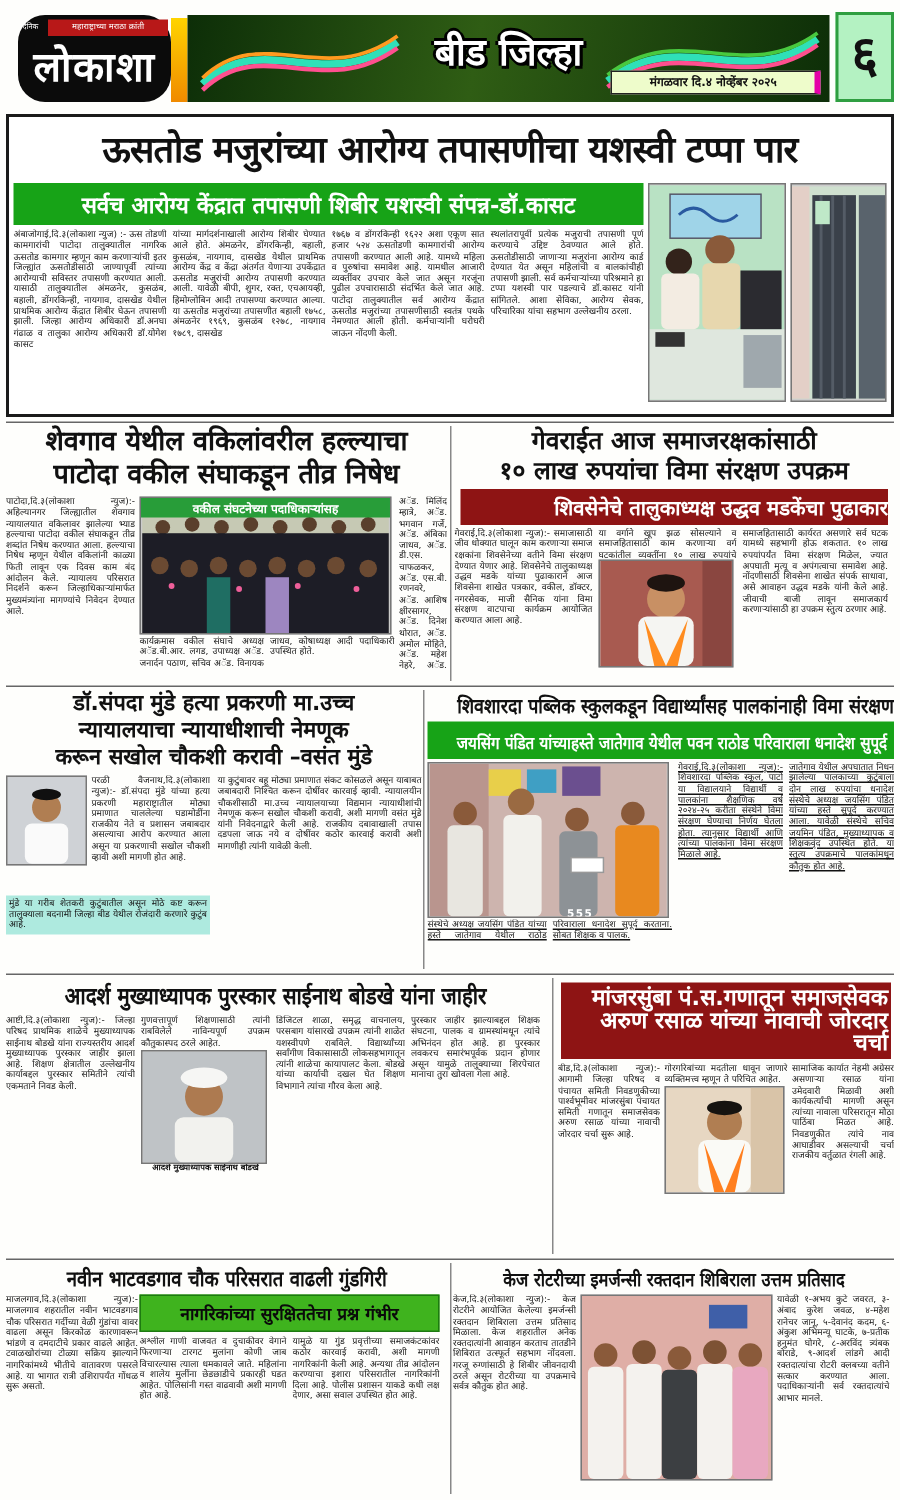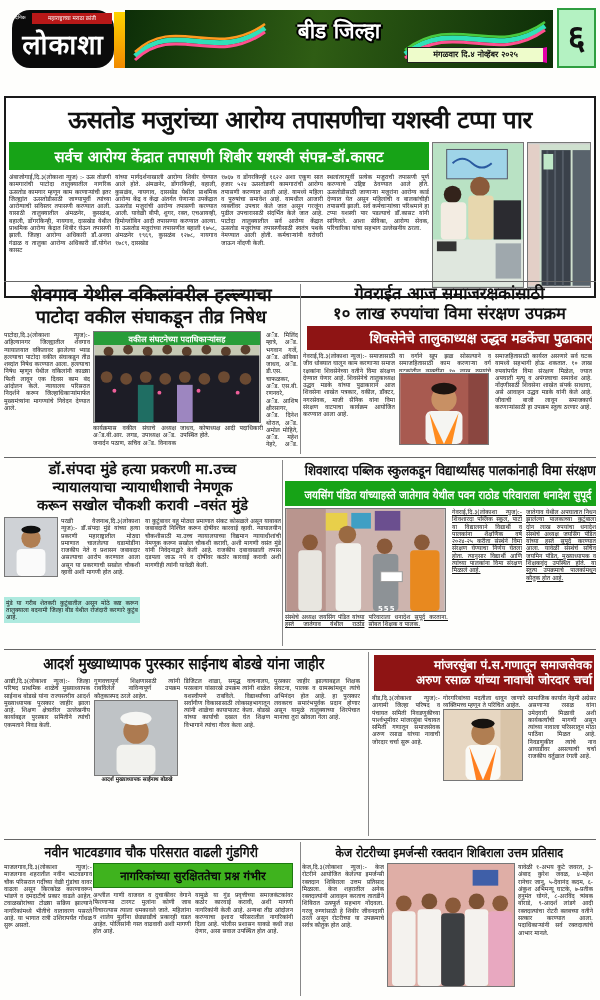--- a/index.html
+++ b/index.html
@@ -13,21 +13,21 @@
               color:#fff; font-size:5.5px; line-height:11px; text-align:center; white-space:nowrap; overflow:hidden; }
   .logo-edition { position:absolute; top:4px; left:3px; color:#fff; font-size:5px; }
   .logo-name { position:absolute; left:0; right:0; top:15px; text-align:center; color:#fff;
                font-size:27px; font-weight:bold; letter-spacing:1px; white-space:nowrap; }
   .orange-stripe { position:absolute; left:114px; top:12px; width:11px; height:56px;
                    background:linear-gradient(#ffd400,#f08a00); }
   .banner { position:absolute; left:125px; top:10px; width:428px; height:58px;
             background:linear-gradient(100deg,#0d2e08,#2f5d14 45%,#0d2e08); overflow:hidden; }
   .banner svg { position:absolute; left:0; top:0; width:100%; height:100%; }
   .banner-title { position:absolute; left:0; right:0; top:6px; text-align:center; color:#fff;
-                  font-size:21px; font-weight:bold; white-space:nowrap;
+                  font-size:25px; font-weight:bold; white-space:nowrap;
                   text-shadow:-2px 0 #000,2px 0 #000,0 -2px #000,0 2px #000,2px 2px #000; }
   .date-box { position:absolute; right:6px; bottom:5px; width:140px; height:16px; background:#eefccb;
               border:1px solid #222; border-right:4px solid #e400a8; color:#111; font-size:8px;
               font-weight:bold; text-align:center; line-height:13px; white-space:nowrap; overflow:hidden; }
   .page-num-box { position:absolute; left:557px; top:8px; width:39px; height:60px; background:#b4f2c2;
                   border:2px solid #2f9e40; font-size:34px; font-weight:bold; text-align:center; line-height:54px; }
 
   
   .col { font-size:6px; line-height:7.3px; text-align:justify; color:#151515; overflow:hidden; }
   .hr { position:absolute; left:4px; width:592px; border-top:1px solid #666; }
@@ -38,21 +38,21 @@
   .photo { position:relative; border:1px solid #777; overflow:hidden; background:#ccc; flex-shrink:0; }
   .photo svg { display:block; width:100%; height:100%; }
   .photo-cap { position:absolute; top:0; left:0; right:0; background:rgba(18,150,40,.88); color:#fff;
                font-size:8px; font-weight:bold; text-align:center; padding:1px 0; white-space:nowrap; overflow:hidden; }
   .band-red { background:#8e1414; color:#fff; font-weight:bold; text-align:right; }
   .band-green { background:#17a317; color:#fff; font-weight:bold; text-align:center; }
   .teal { background:#aeeadf; padding:2px; margin-top:2px; font-size:6px; line-height:7.2px; text-align:justify; }
   .pcaption { font-size:5.5px; font-weight:bold; text-align:center; line-height:7px; overflow:hidden; }
 
   
-  .main-box { position:absolute; left:4px; top:76px; width:592px; height:202px; border:2px solid #1a1a1a; background:#fff;margin-top:20px; }
+  .main-box { position:absolute; left:4px; top:76px; width:592px; height:202px; border:2px solid #1a1a1a; background:#fff; }
   .h-main { text-align:center; font-weight:bold; font-size:24px; letter-spacing:-.5px; line-height:44px;
             white-space:nowrap; overflow:hidden; }
   .main-content { display:flex; gap:3px; padding:0 3px; height:150px; }
   .main-left { width:424px; }
   .subhead { background:#17a317; color:#fff; font-weight:bold; font-size:15px; text-align:center;
              padding:4px 1px; white-space:nowrap; overflow:hidden; }
   .main-cols { display:flex; gap:4px; margin-top:3px; height:112px; }
   .main-cols .col { flex:1; }
   .main-photos { flex:1; display:flex; gap:3px; }
 
@@ -70,21 +70,21 @@
   .r3l h2 { font-size:14.5px; line-height:18px; font-weight:bold; text-align:center; }
   .r3l-body { display:flex; gap:5px; margin-top:3px; height:126px; }
   .r3r { position:absolute; left:285px; top:460px; width:311px; height:186px;text-decoration:underline; }
   .r3r .band-green { margin:2px 0; padding:3px 0; white-space:nowrap; overflow:hidden; }
   .r3r-body { display:flex; gap:4px; margin-top:2px; height:132px; }
 
   
   .r4l { position:absolute; left:4px; top:652px; width:360px; height:184px; }
   .r4l-body { display:flex; gap:4px; margin-top:3px; height:152px; }
   .r4r { position:absolute; left:372px; top:652px; width:224px; height:184px; }
-  .r4r .band-red { margin:3px 2px; padding:3px 2px; font-size:12px; line-height:15px; }
+  .r4r .band-red { margin:3px 2px; padding:3px 2px; font-size:15px; line-height:15px; }
   .r4r-body { display:flex; gap:3px; margin-top:2px; height:132px; }
 
   
   .r5l { position:absolute; left:4px; top:842px; width:294px; height:154px; }
   .r5l-body { display:flex; gap:1px; margin-top:2px; height:130px; }
   .green-box { background:#3fb31e; color:#0a0a0a; font-weight:bold; font-size:11.5px; text-align:center;
                padding:4px 1px; border:1px solid #1d7a10; white-space:nowrap; overflow:hidden; }
   .r5-cols { display:flex; gap:4px; margin-top:3px; height:98px; }
   .r5r { position:absolute; left:302px; top:842px; width:294px; height:154px; }
   .r5r-body { display:flex; gap:3px; margin-top:2px; height:130px; }

